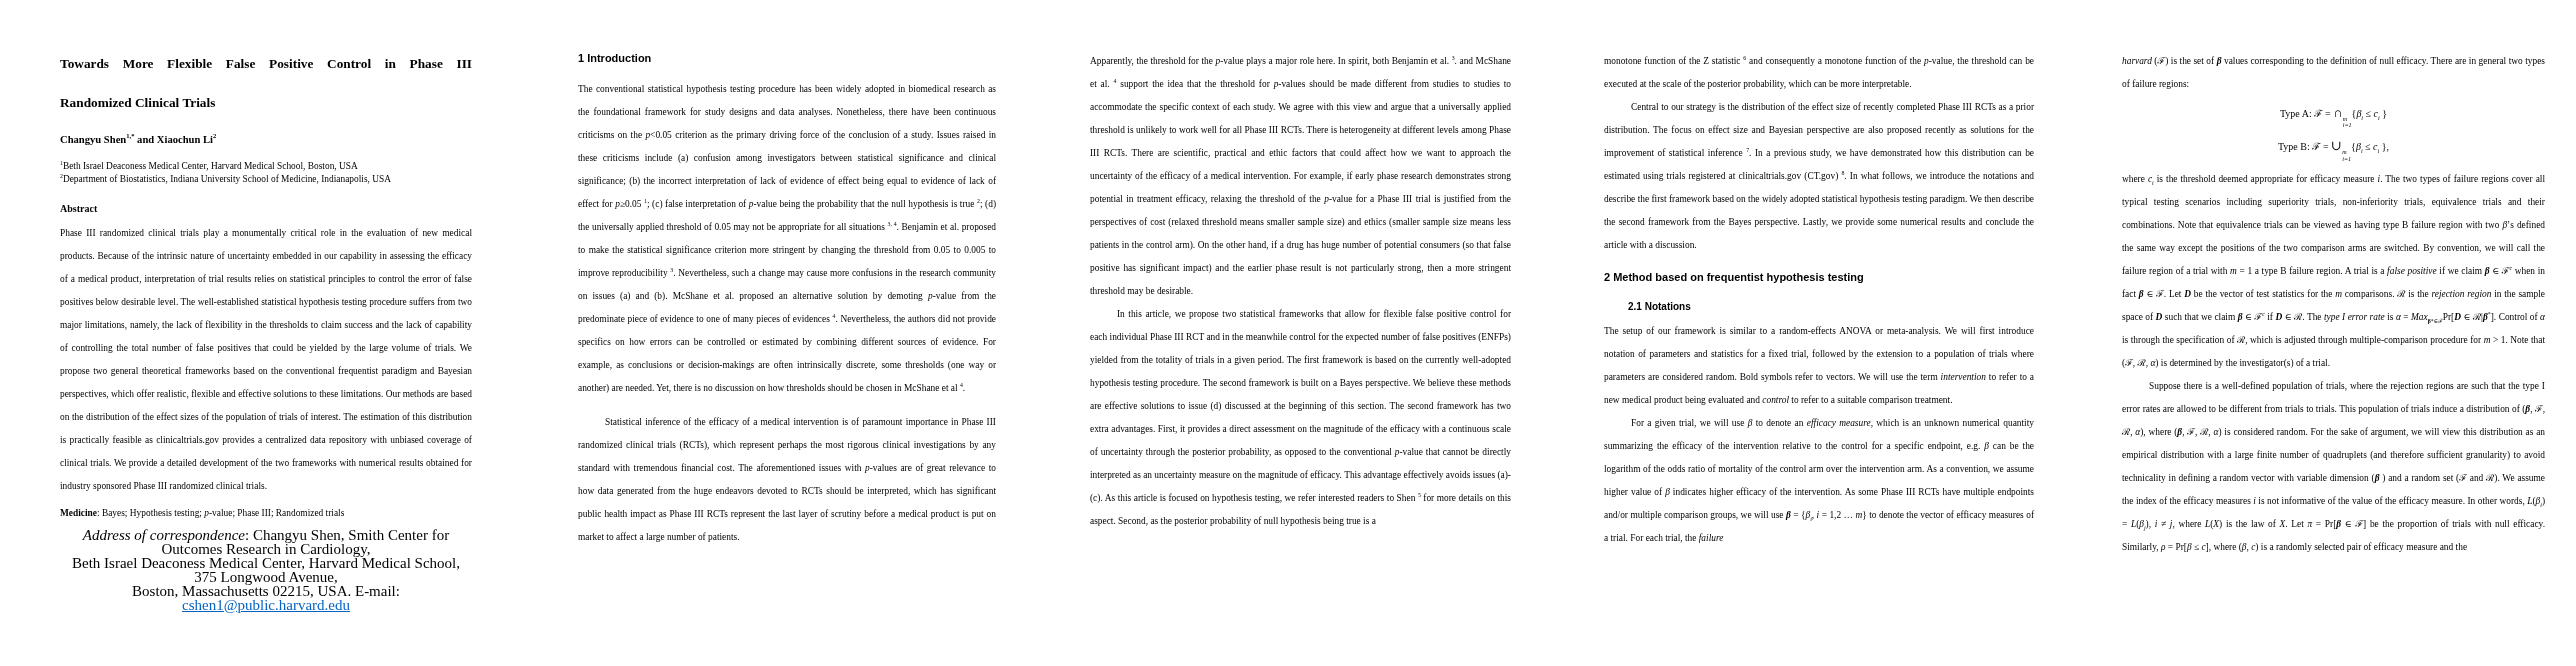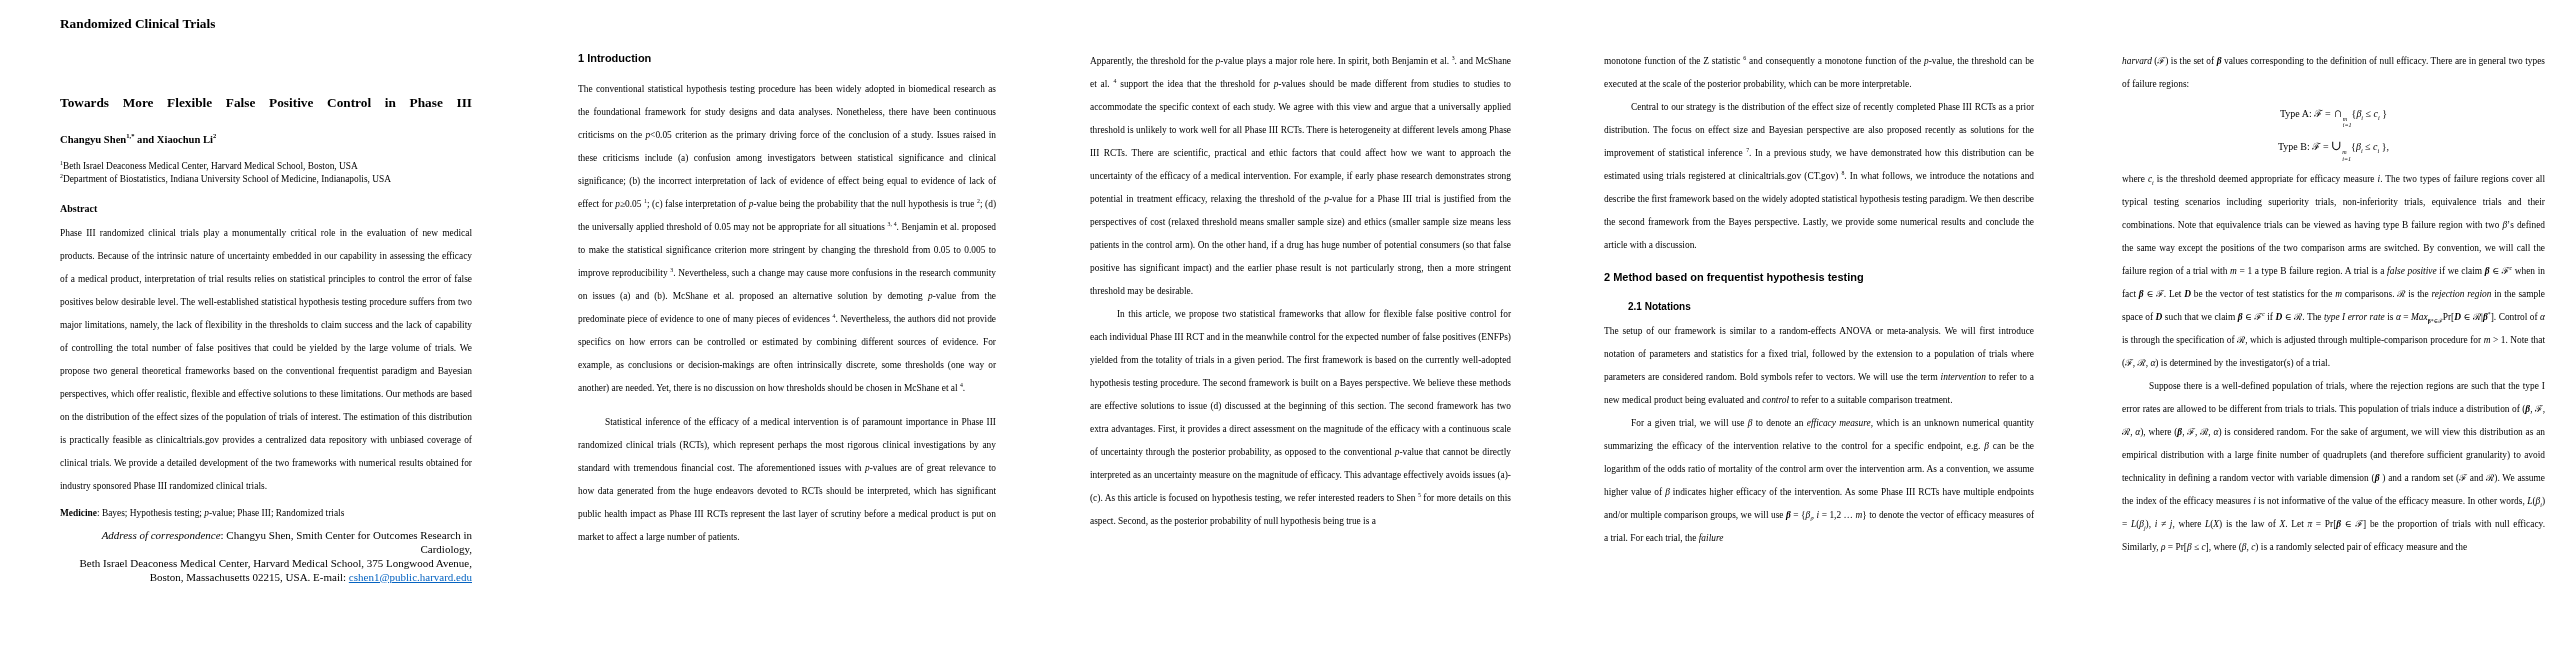--- a/index.html
+++ b/index.html
@@ -19,21 +19,21 @@
   .blk{text-align:justify;}
   .title1{font-size:13.3px;font-weight:bold;line-height:31px;margin-top:48px;
           text-align:justify;text-align-last:justify;}
   .title2{font-size:13.3px;font-weight:bold;line-height:31px;margin-top:7.8px;text-align:left;}
   .authors{font-size:10.6px;font-weight:bold;line-height:15.6px;margin-top:14.5px;text-align:left;}
   .affils{font-size:9.4px;line-height:13.3px;margin-top:12.2px;text-align:left;}
   .habstract{font-size:10px;font-weight:bold;line-height:14.5px;margin-top:15px;text-align:left;}
   .para{font-size:9.4px;line-height:23px;margin-top:5.6px;}
   .para.indent{text-indent:27px;}
   .keywords{font-size:9.4px;line-height:14.5px;margin-top:7.8px;text-align:left;}
-  .address{font-size:11px;line-height:14px;margin-top:7.8px;text-align:right;}
+  .address{font-size:15px;line-height:14px;margin-top:7.8px;text-align:center;}
   .h1{font-family:"Liberation Sans","DejaVu Sans",sans-serif;font-size:11px;font-weight:bold;
       line-height:15.6px;margin-top:13.3px;text-align:left;}
   .h2{font-family:"Liberation Sans","DejaVu Sans",sans-serif;font-size:10px;font-weight:bold;
       line-height:14.5px;margin-top:14.5px;text-align:left;margin-left:24px;}
   #col2 .h1{margin-top:51px;}
   #col2 .para{margin-top:11px;}
   #col3 .para.first, #col4 .para.first, #col5 .para.first{margin-top:50px;}
   .para + .para{margin-top:0;}
   .eq{font-size:10px;line-height:30px;text-align:center;margin-top:2.2px;}
   .eq .op{font-size:13.3px;}
@@ -41,22 +41,22 @@
         vertical-align:-3.9px;text-align:left;font-style:italic;}
   sup{font-size:0.62em;vertical-align:super;line-height:0;}
   sub{font-size:0.62em;vertical-align:sub;line-height:0;}
   .scr{font-style:normal;}
   a.email{color:#0563C1;text-decoration:underline;cursor:pointer;}
 </style>
 </head>
 <body>
 
 <section class="col" id="col1">
+    <div class="blk title1">Towards More Flexible False Positive Control in Phase III</div>
     <div class="blk title2">Randomized Clinical Trials</div>
-    <div class="blk title1">Towards More Flexible False Positive Control in Phase III</div>
     <div class="blk authors">Changyu Shen<sup>1,*</sup> and Xiaochun Li<sup>2</sup></div>
     <div class="blk affils"><sup>1</sup>Beth Israel Deaconess Medical Center, Harvard Medical School, Boston, USA<br><sup>2</sup>Department of Biostatistics, Indiana University School of Medicine, Indianapolis, USA</div>
     <div class="blk habstract">Abstract</div>
     <div class="blk para">Phase III randomized clinical trials play a monumentally critical role in the evaluation of new medical products. Because of the intrinsic nature of uncertainty embedded in our capability in assessing the efficacy of a medical product, interpretation of trial results relies on statistical principles to control the error of false positives below desirable level. The well-established statistical hypothesis testing procedure suffers from two major limitations, namely, the lack of flexibility in the thresholds to claim success and the lack of capability of controlling the total number of false positives that could be yielded by the large volume of trials.  We propose two general theoretical frameworks based on the conventional frequentist paradigm and Bayesian perspectives, which offer realistic, flexible and effective solutions to these limitations.  Our methods are based on the distribution of the effect sizes of the population of trials of interest. The estimation of this distribution is practically feasible as clinicaltrials.gov provides a centralized data repository with unbiased coverage of clinical trials.  We provide a detailed development of the two frameworks with numerical results obtained for industry sponsored Phase III randomized clinical trials.</div>
     <div class="blk keywords"><b>Medicine</b>: Bayes; Hypothesis testing; <i>p</i>-value; Phase III; Randomized trials</div>
     <div class="blk address"><i>Address of correspondence</i>: Changyu Shen, Smith Center for Outcomes Research in Cardiology,<br>Beth Israel Deaconess Medical Center, Harvard Medical School, 375 Longwood Avenue,<br>Boston, Massachusetts 02215, USA. E-mail: <a class="email" href="#">cshen1@public.harvard.edu</a></div>
   </section>
 <section class="col" id="col2">
     <div class="blk h1">1 Introduction</div>
     <div class="blk para">The conventional statistical hypothesis testing procedure has been widely adopted in biomedical research as the foundational framework for study designs and data analyses. Nonetheless, there have been continuous criticisms on the <i>p</i>&lt;0.05 criterion as the primary driving force of the conclusion of a study. Issues raised in these criticisms include (a) confusion among investigators between statistical significance and clinical significance; (b) the incorrect interpretation of lack of evidence of effect being equal to evidence of lack of effect for <i>p</i>≥0.05 <sup>1</sup>; (c) false interpretation of <i>p</i>-value being the probability that the null hypothesis is true <sup>2</sup>; (d) the universally applied  threshold of 0.05 may not be appropriate for all situations <sup>3, 4</sup>.  Benjamin et al. proposed to make the statistical significance criterion more stringent by changing the threshold from 0.05 to 0.005 to improve reproducibility <sup>3</sup>. Nevertheless, such a change may cause more confusions in the research community on issues (a) and (b).  McShane et al. proposed an alternative solution by demoting <i>p</i>-value from the predominate piece of evidence to one of many pieces of evidences <sup>4</sup>. Nevertheless, the authors did not provide specifics on how errors can be controlled or estimated by combining different sources of evidence. For example, as conclusions or decision-makings are often intrinsically discrete, some thresholds (one way or another) are needed. Yet, there is no discussion on how thresholds should be chosen in McShane et al <sup>4</sup>.</div>

